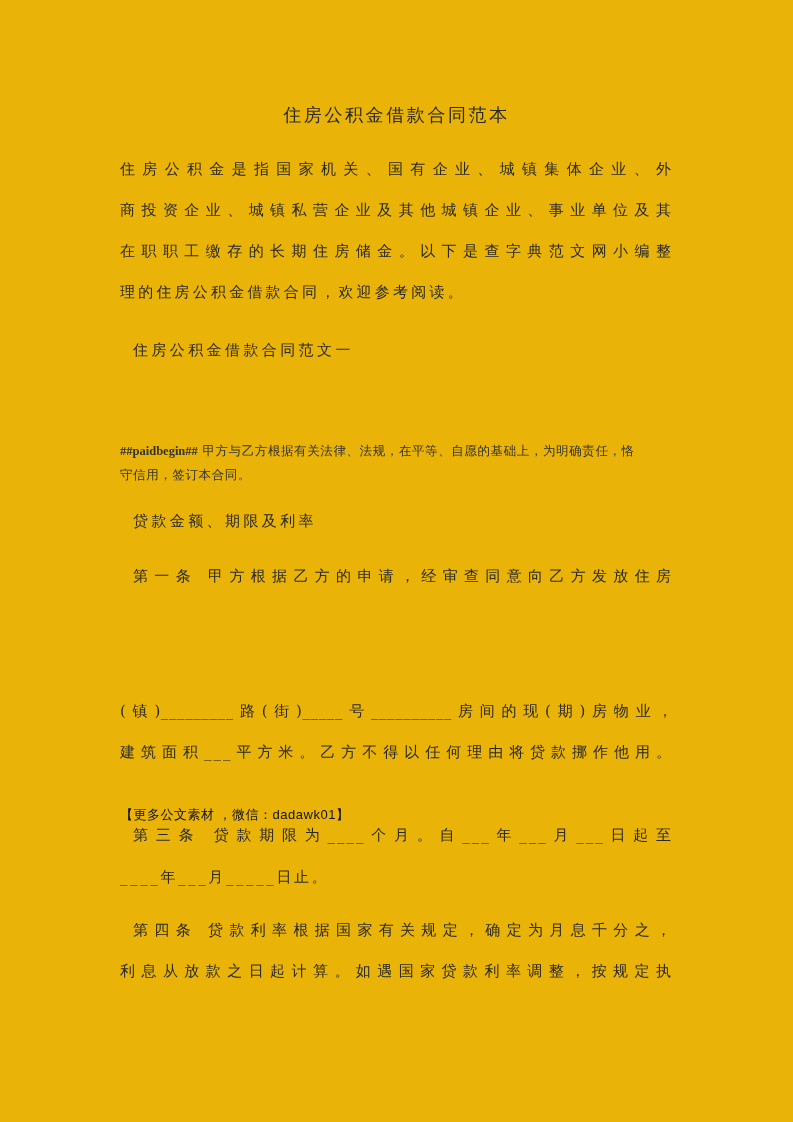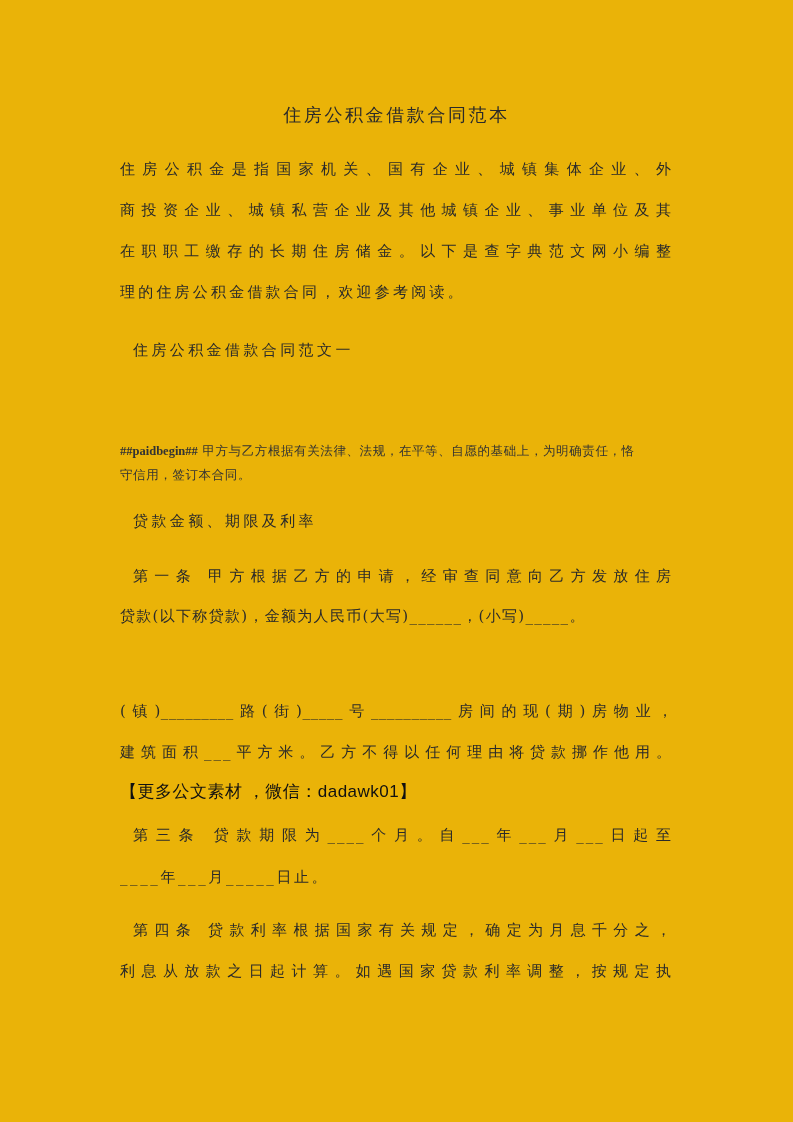--- a/index.html
+++ b/index.html
@@ -3,21 +3,21 @@
   <meta charset="utf-8">
   <style>
     html, body { margin: 0; padding: 0; background: #ffffff; }
     body { width: 793px; height: 1122px; position: relative; overflow: hidden;
            font-family: "DejaVu Serif", "Liberation Serif", serif; color: #222; }
     .page { position: absolute; left: 0; top: 0; width: 793px; height: 1122px; background: #eab308; }
     .line { position: absolute; left: 120px; white-space: nowrap; font-size: 15px; letter-spacing: 4.4px; color: #2a2a2a; }
     .title { left: 0; width: 793px; text-align: center; top: 103px; font-size: 18px; letter-spacing: 2.6px; }
     .small { font-size: 12.5px; letter-spacing: 0.6px; color: #333; }
     .small .tag { font-family: Liberation Serif, serif; font-weight: bold; letter-spacing: 0; }
-    .promo { font-family: "Liberation Sans", sans-serif; font-size: 17px; letter-spacing: 0.5px; color: #111; }
+    .promo { font-family: "Liberation Sans", sans-serif; font-size: 13px; letter-spacing: 0.5px; color: #111; margin-top: 26px; }
     .just { left: 120px; width: 553px; text-align: justify; text-align-last: justify; letter-spacing: 2px; }
   </style>
 </head>
 <body>
 
 <div class="page">
   <div class="line title">住房公积金借款合同范本</div>
 
   <div class="line just" style="top:160px;">住房公积金是指国家机关、国有企业、城镇集体企业、外</div>
   <div class="line just" style="top:201px;left:120px;">商投资企业、城镇私营企业及其他城镇企业、事业单位及其</div>
@@ -28,21 +28,20 @@
 
 
   <div class="line small" style="top:443px;">
     <span class="tag">##paidbegin##</span><span> 甲方与乙方根据有关法律、法规，在平等、自愿的基础上，为明确责任，恪</span>
   </div>
   <div class="line small" style="top:467px;">守信用，签订本合同。</div>
 
   <div class="line" style="top:512px;letter-spacing:3.4px;left:133px;">贷款金额、期限及利率</div>
 
   <div class="line just" style="top:567px;left:133px;width:540px;">第一条 甲方根据乙方的申请，经审查同意向乙方发放住房</div>
-  <div class="line" style="top:607px;letter-spacing:1.3px;">贷款(以下称贷款)，金额为人民币(大写)______，(小写)_____。</div>
 
   <div class="line just" style="top:702px;letter-spacing:0.6px;">(镇)_________路(街)_____号__________房间的现(期)房物业，</div>
   <div class="line just" style="top:743px;">建筑面积___平方米。乙方不得以任何理由将贷款挪作他用。</div>
   <div class="line promo" style="top:780px;">【更多公文素材 ，微信：dadawk01】</div>
 
   <div class="line just" style="top:826px;left:133px;width:540px;">第三条 贷款期限为____个月。自___年___月___日起至</div>
   <div class="line" style="top:868px;letter-spacing:2.6px;">____年___月_____日止。</div>
 
   <div class="line just" style="top:921px;left:133px;width:540px;">第四条 贷款利率根据国家有关规定，确定为月息千分之，</div>
   <div class="line just" style="top:962px;">利息从放款之日起计算。如遇国家贷款利率调整，按规定执</div>

